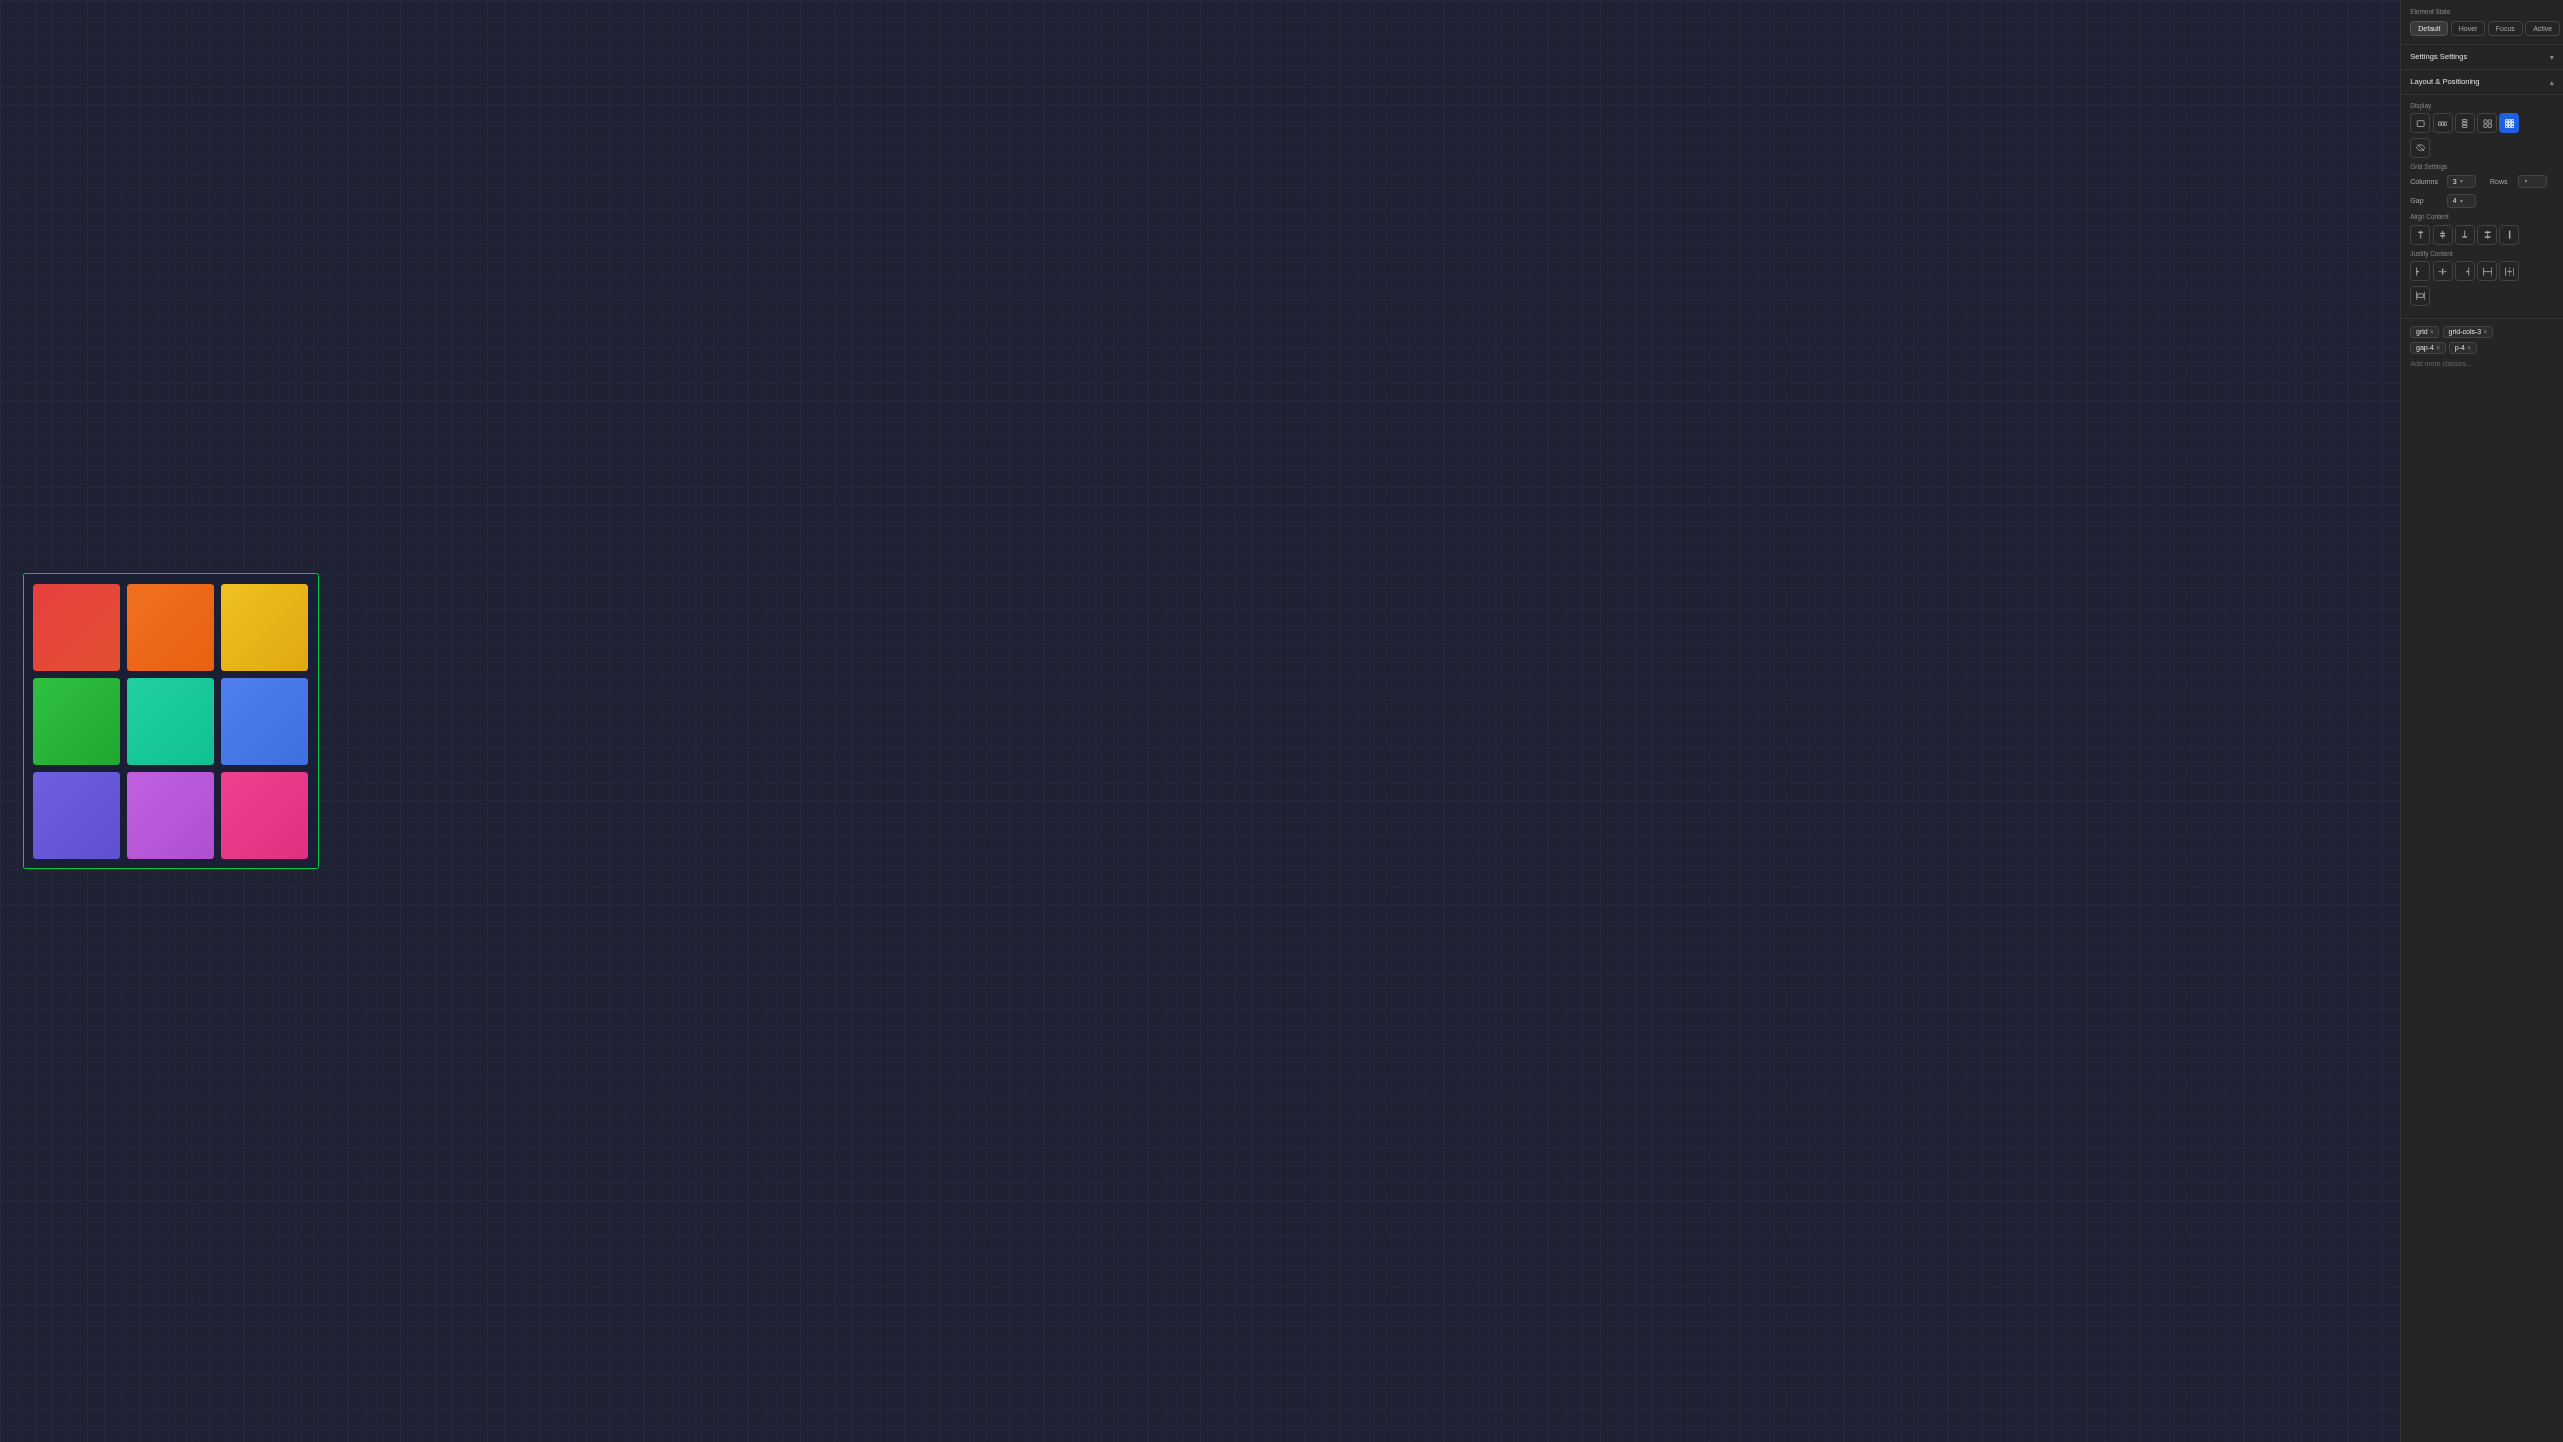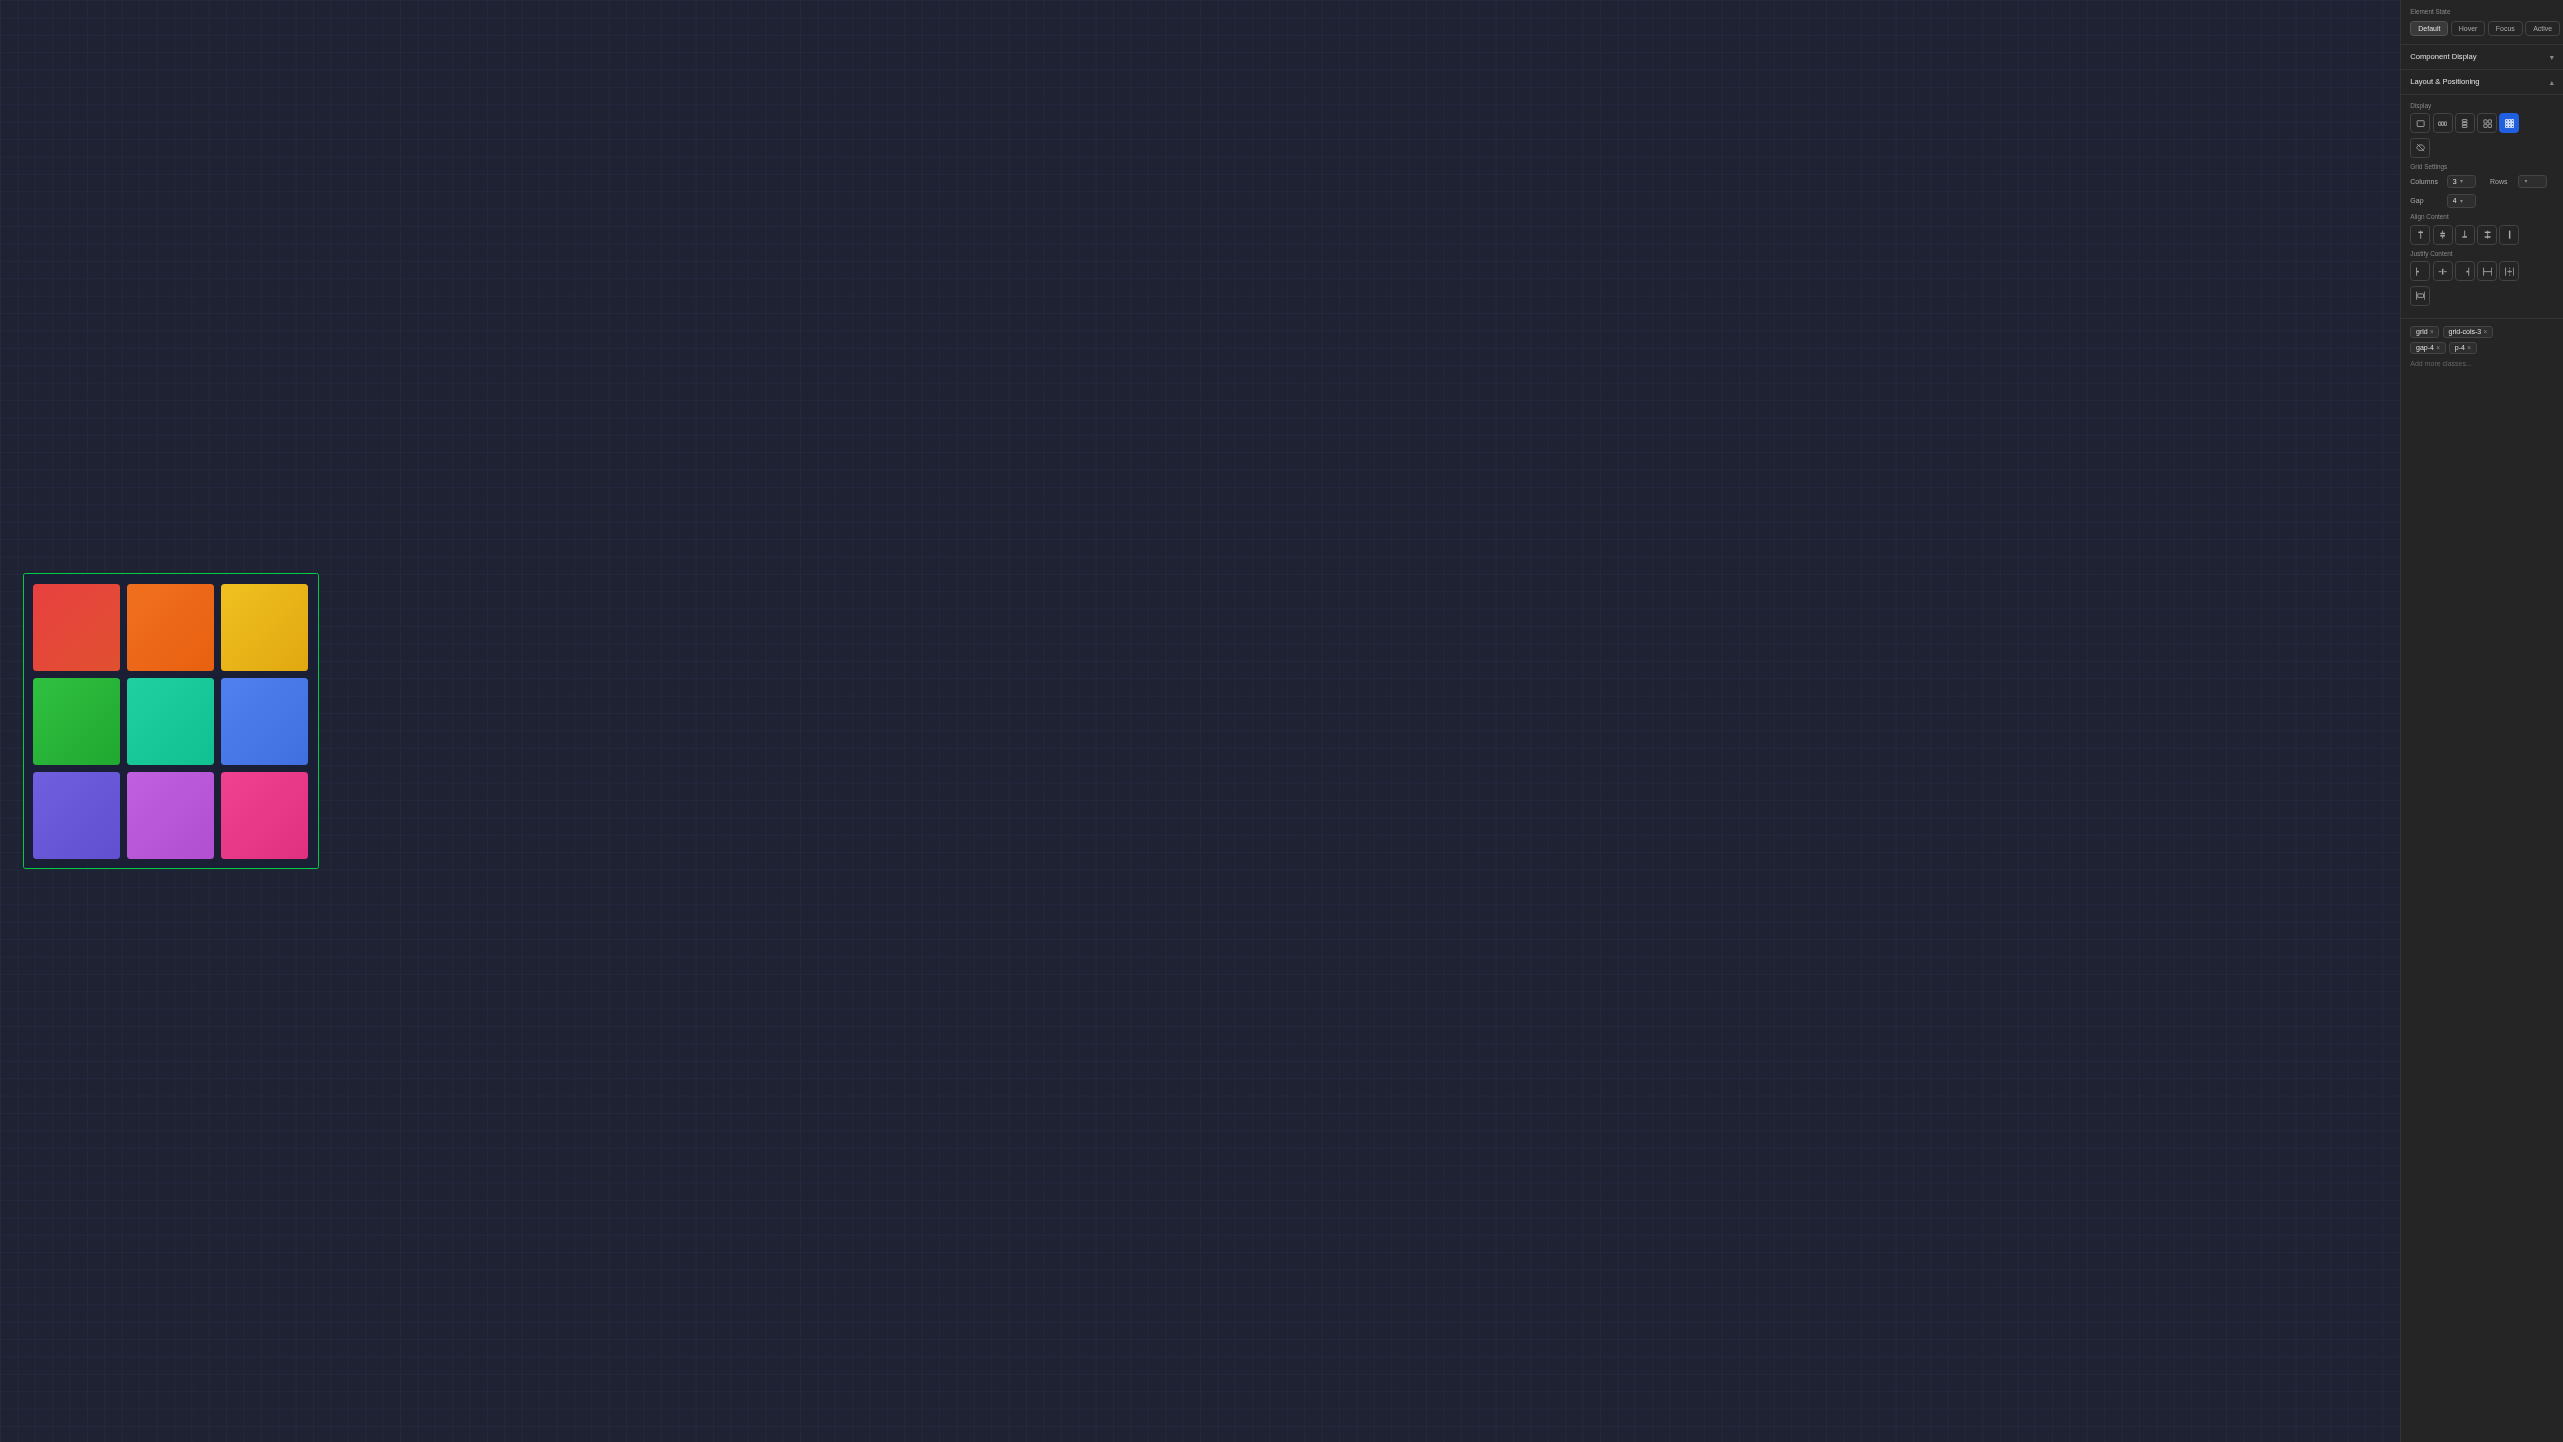--- a/index.html
+++ b/index.html
@@ -258,21 +258,21 @@
     <div class="section-label">Element State</div>
     <div class="state-buttons">
       <button class="state-btn active-btn">Default</button>
       <button class="state-btn">Hover</button>
       <button class="state-btn">Focus</button>
       <button class="state-btn">Active</button>
     </div>
   </div>
 
   <div class="section-header">
-    <span class="section-header-title">Component Display</span>
+    <span class="section-header-title">Settings Settings</span>
     <span class="chevron">▾</span>
   </div>
 
   <div class="section-header">
     <span class="section-header-title">Layout &amp; Positioning</span>
     <span class="chevron">▴</span>
   </div>
 
   <div class="layout-section">
 

